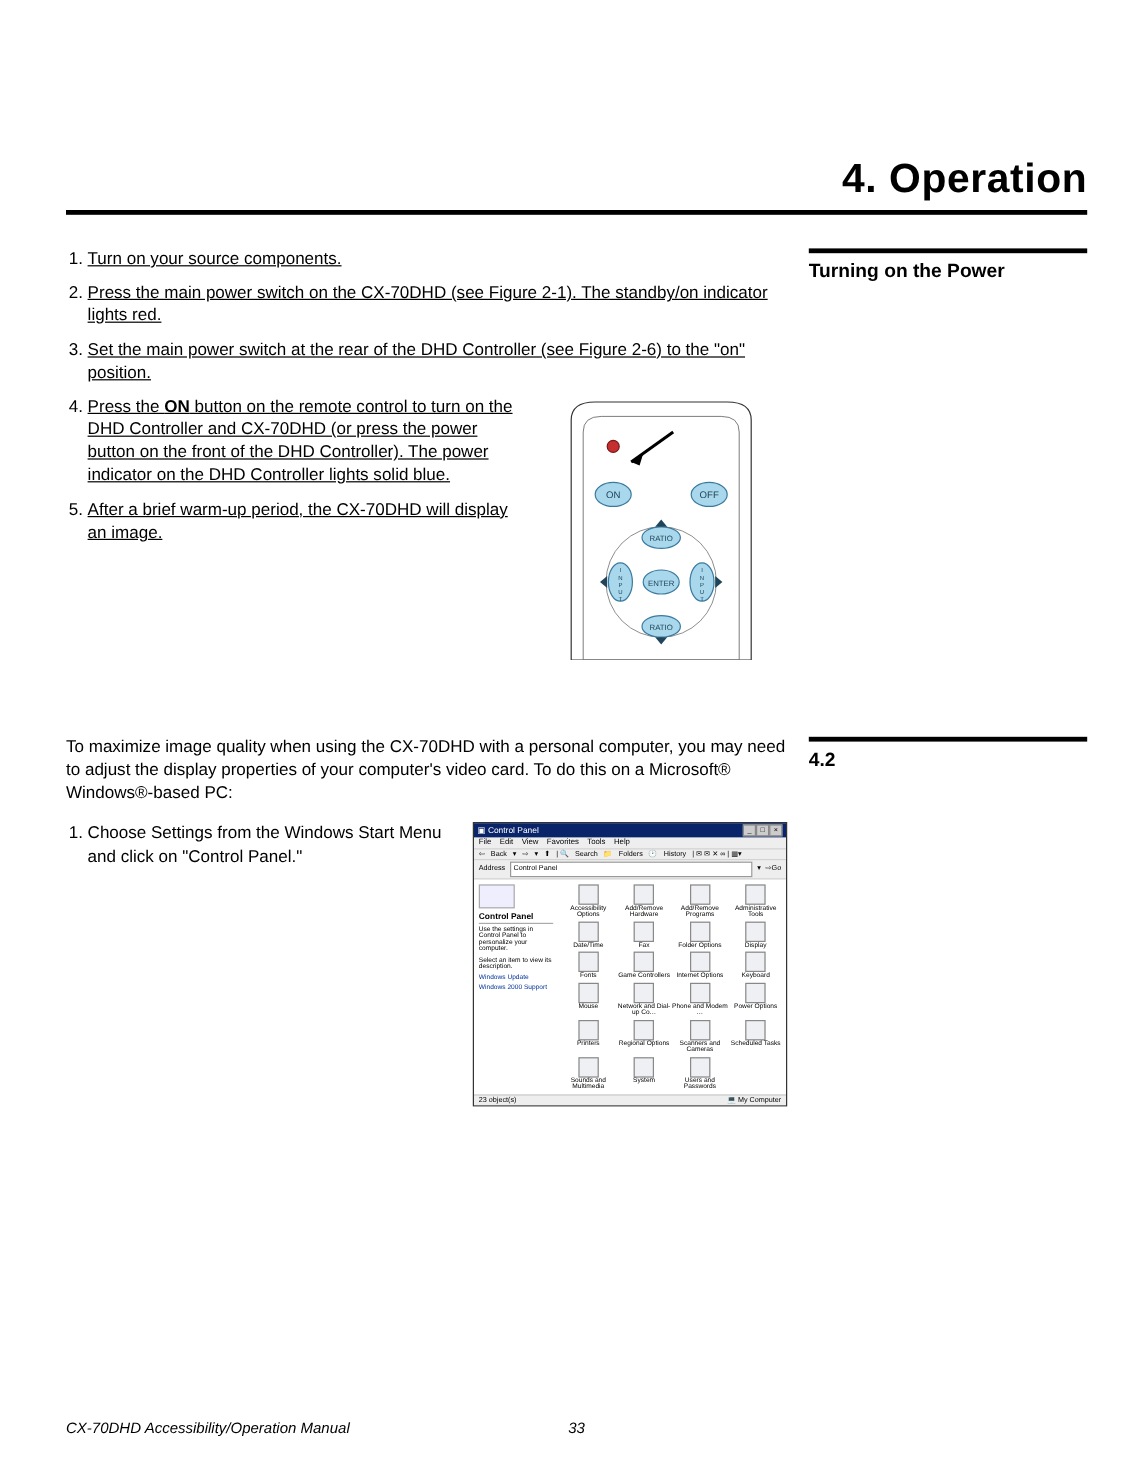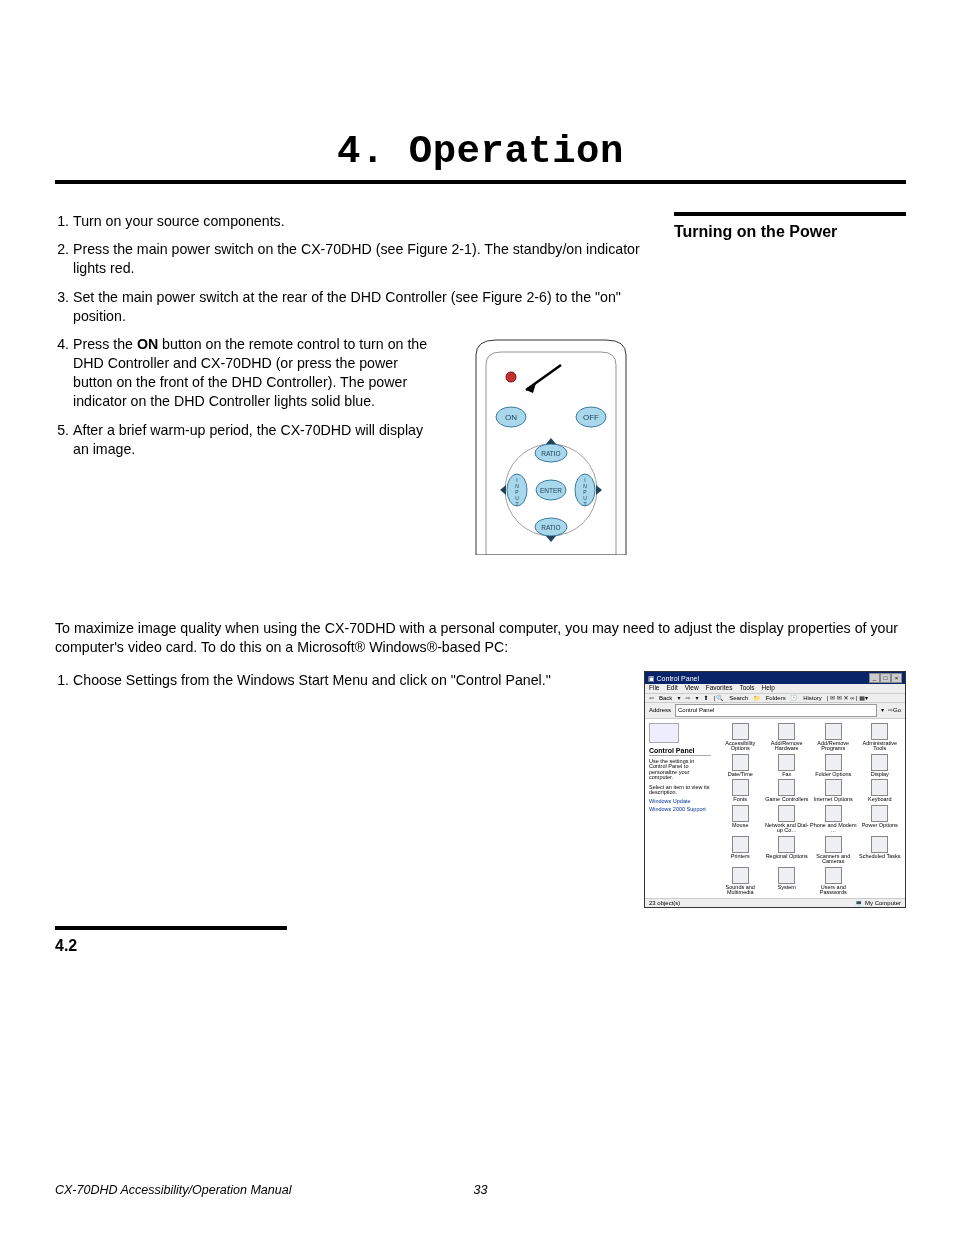--- a/index.html
+++ b/index.html
@@ -10,42 +10,43 @@
     color: #000;
     width: 954px;
     height: 1235px;
     position: relative;
     box-sizing: border-box;
   }
   .page {
     padding: 50px 48px 40px 55px;
   }
   .chapter-title {
-    font-family: Liberation Mono, monospace;
-    font-size: 39px;
+    font-family: Liberation Sans, sans-serif;
+    font-size: 34px;
     font-weight: bold;
-    text-align: center;
+    text-align: right;
     margin: 80px 0 6px 0;
     letter-spacing: 0.5px;
   }
   .thick-rule {
     border: none;
     border-top: 4px solid #000;
     margin: 0 0 28px 0;
   }
   .content-row {
     display: flex;
     align-items: flex-start;
     gap: 18px;
     margin-bottom: 30px;
   }
   .col-left {
     flex: 1;
     font-size: 14.2px;
     line-height: 1.35;
+    text-decoration: underline;
   }
   .col-right {
     width: 232px;
   }
   .section-rule {
     border: none;
     border-top: 4px solid #000;
     margin: 0 0 6px 0;
   }
   .section-heading {
@@ -70,21 +71,20 @@
   .row-2 .steps-col { flex: 1; }
   .row-2 .fig-col { width: 210px; display:flex; justify-content:center; }
   .remote {
     width: 190px;
     height: 220px;
   }
   .sec42-row {
     display: flex;
     gap: 18px;
     margin-top: 64px;
-    flex-direction: column;
   }
   .sec42-left {
     flex: 1;
     font-size: 14.2px;
     line-height: 1.35;
   }
   .sec42-right { width: 232px; }
   .cp-row {
     display: flex;
     gap: 16px;

